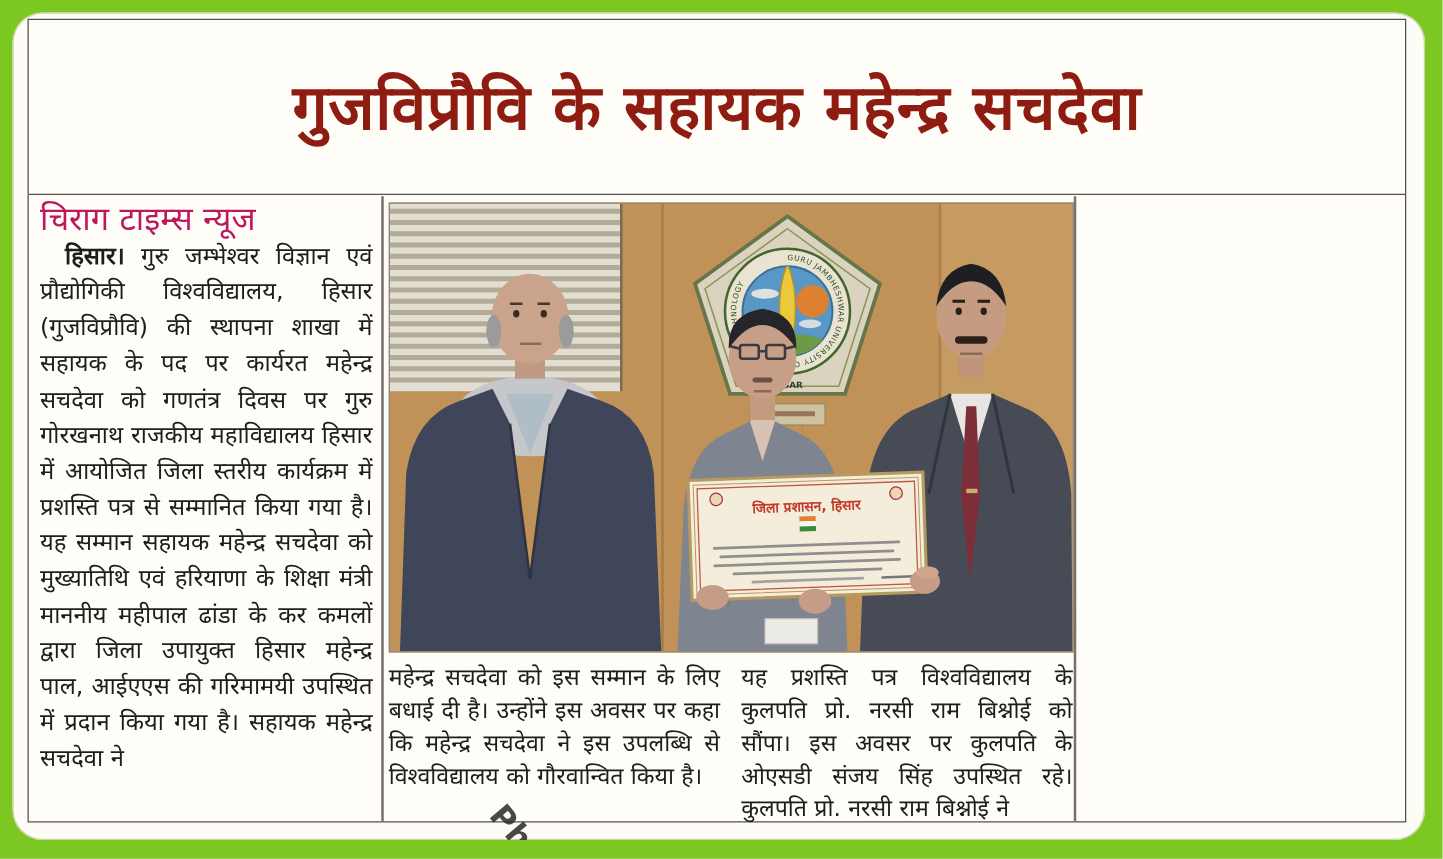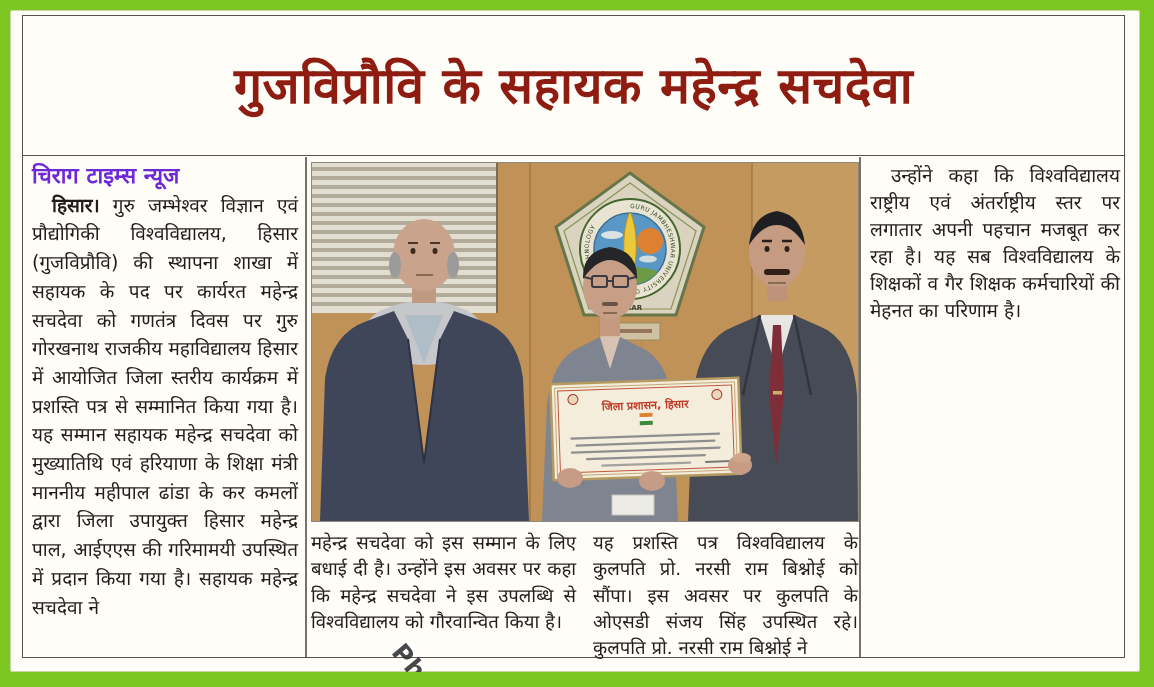--- a/index.html
+++ b/index.html
@@ -3,21 +3,21 @@
 <meta charset="utf-8">
 <style>
   html,body{margin:0;padding:0;}
   body{
     width:1154px;height:687px;overflow:hidden;position:relative;
     background:#7cc722;
     font-family:"DejaVu Sans",sans-serif;
   }
   .page{
     position:absolute;left:10px;top:10px;width:1130px;height:662px;
-    background:#fdfcf6;border-radius:3px;overflow:hidden;
+    background:#fdfcf6;border-radius:24px;overflow:hidden;
     box-shadow:0 0 0 1px #c9d6a8 inset;
   }
   .frame{
     position:absolute;left:12px;top:5px;width:1101px;height:641px;
     border:1.5px solid #55514b;background:#fffdf8;
   }
   .headline{
     height:139px;border-bottom:1.5px solid #55514b;
     display:flex;flex-direction:column;justify-content:center;align-items:center;
     color:#8e1c10;font-weight:bold;
@@ -29,21 +29,21 @@
   .vrule.r1{left:282px;}
   .vrule.r2{left:836px;}
   .newscol{
     position:absolute;top:5px;color:#1e1d1b;
     font-size:19px;line-height:28.7px;text-align:justify;
   }
   .newscol p{margin:0;text-align:justify;}
   .col-left{left:9px;width:266px;}
   .col-right{left:847px;width:250px;line-height:27px;}
   .col-right p.indent{text-indent:1.1em;}
-  .byline{font-weight:bold;text-align:center;font-size:22px;margin:0 0 3px 0;color:#6d28d9;}
+  .byline{font-weight:normal;text-align:center;font-size:26px;margin:0 0 3px 0;color:#be185d;}
   .dateline{font-weight:bold;margin-left:20px;}
   .photo-wrap{
     position:absolute;left:288px;top:5px;width:546px;height:358px;
     border:1px solid #8d897f;background:#c19257;box-sizing:content-box;
   }
   .captions{
     position:absolute;left:288px;top:373px;width:547px;display:flex;gap:17px;
   }
   .captions p{
     margin:0;flex:1;font-size:18.5px;line-height:26.3px;text-align:justify;color:#1e1d1b;
@@ -224,19 +224,18 @@
           </g>
         </svg>
       </div>
 
       <div class="captions">
         <p>महेन्द्र सचदेवा को इस सम्मान के लिए बधाई दी है। उन्होंने इस अवसर पर कहा कि महेन्द्र सचदेवा ने इस उपलब्धि से विश्वविद्यालय को गौरवान्वित किया है।</p>
         <p>यह प्रशस्ति पत्र  विश्वविद्यालय के कुलपति प्रो. नरसी राम बिश्नोई को सौंपा।  इस अवसर पर कुलपति के ओएसडी संजय सिंह उपस्थित रहे। कुलपति प्रो. नरसी राम बिश्नोई ने</p>
       </div>
 
       <div class="newscol col-right">
-        <p class="indent">उन्होंने कहा कि विश्वविद्यालय राष्ट्रीय एवं अंतर्राष्ट्रीय स्तर पर लगातार अपनी पहचान मजबूत कर रहा है। यह सब विश्वविद्यालय के शिक्षकों व गैर शिक्षक कर्मचारियों की मेहनत का परिणाम है।</p>
       </div>
     </div>
   </div>
 
   <div class="watermark">Photo</div>
 </div>
 
 </body></html>

